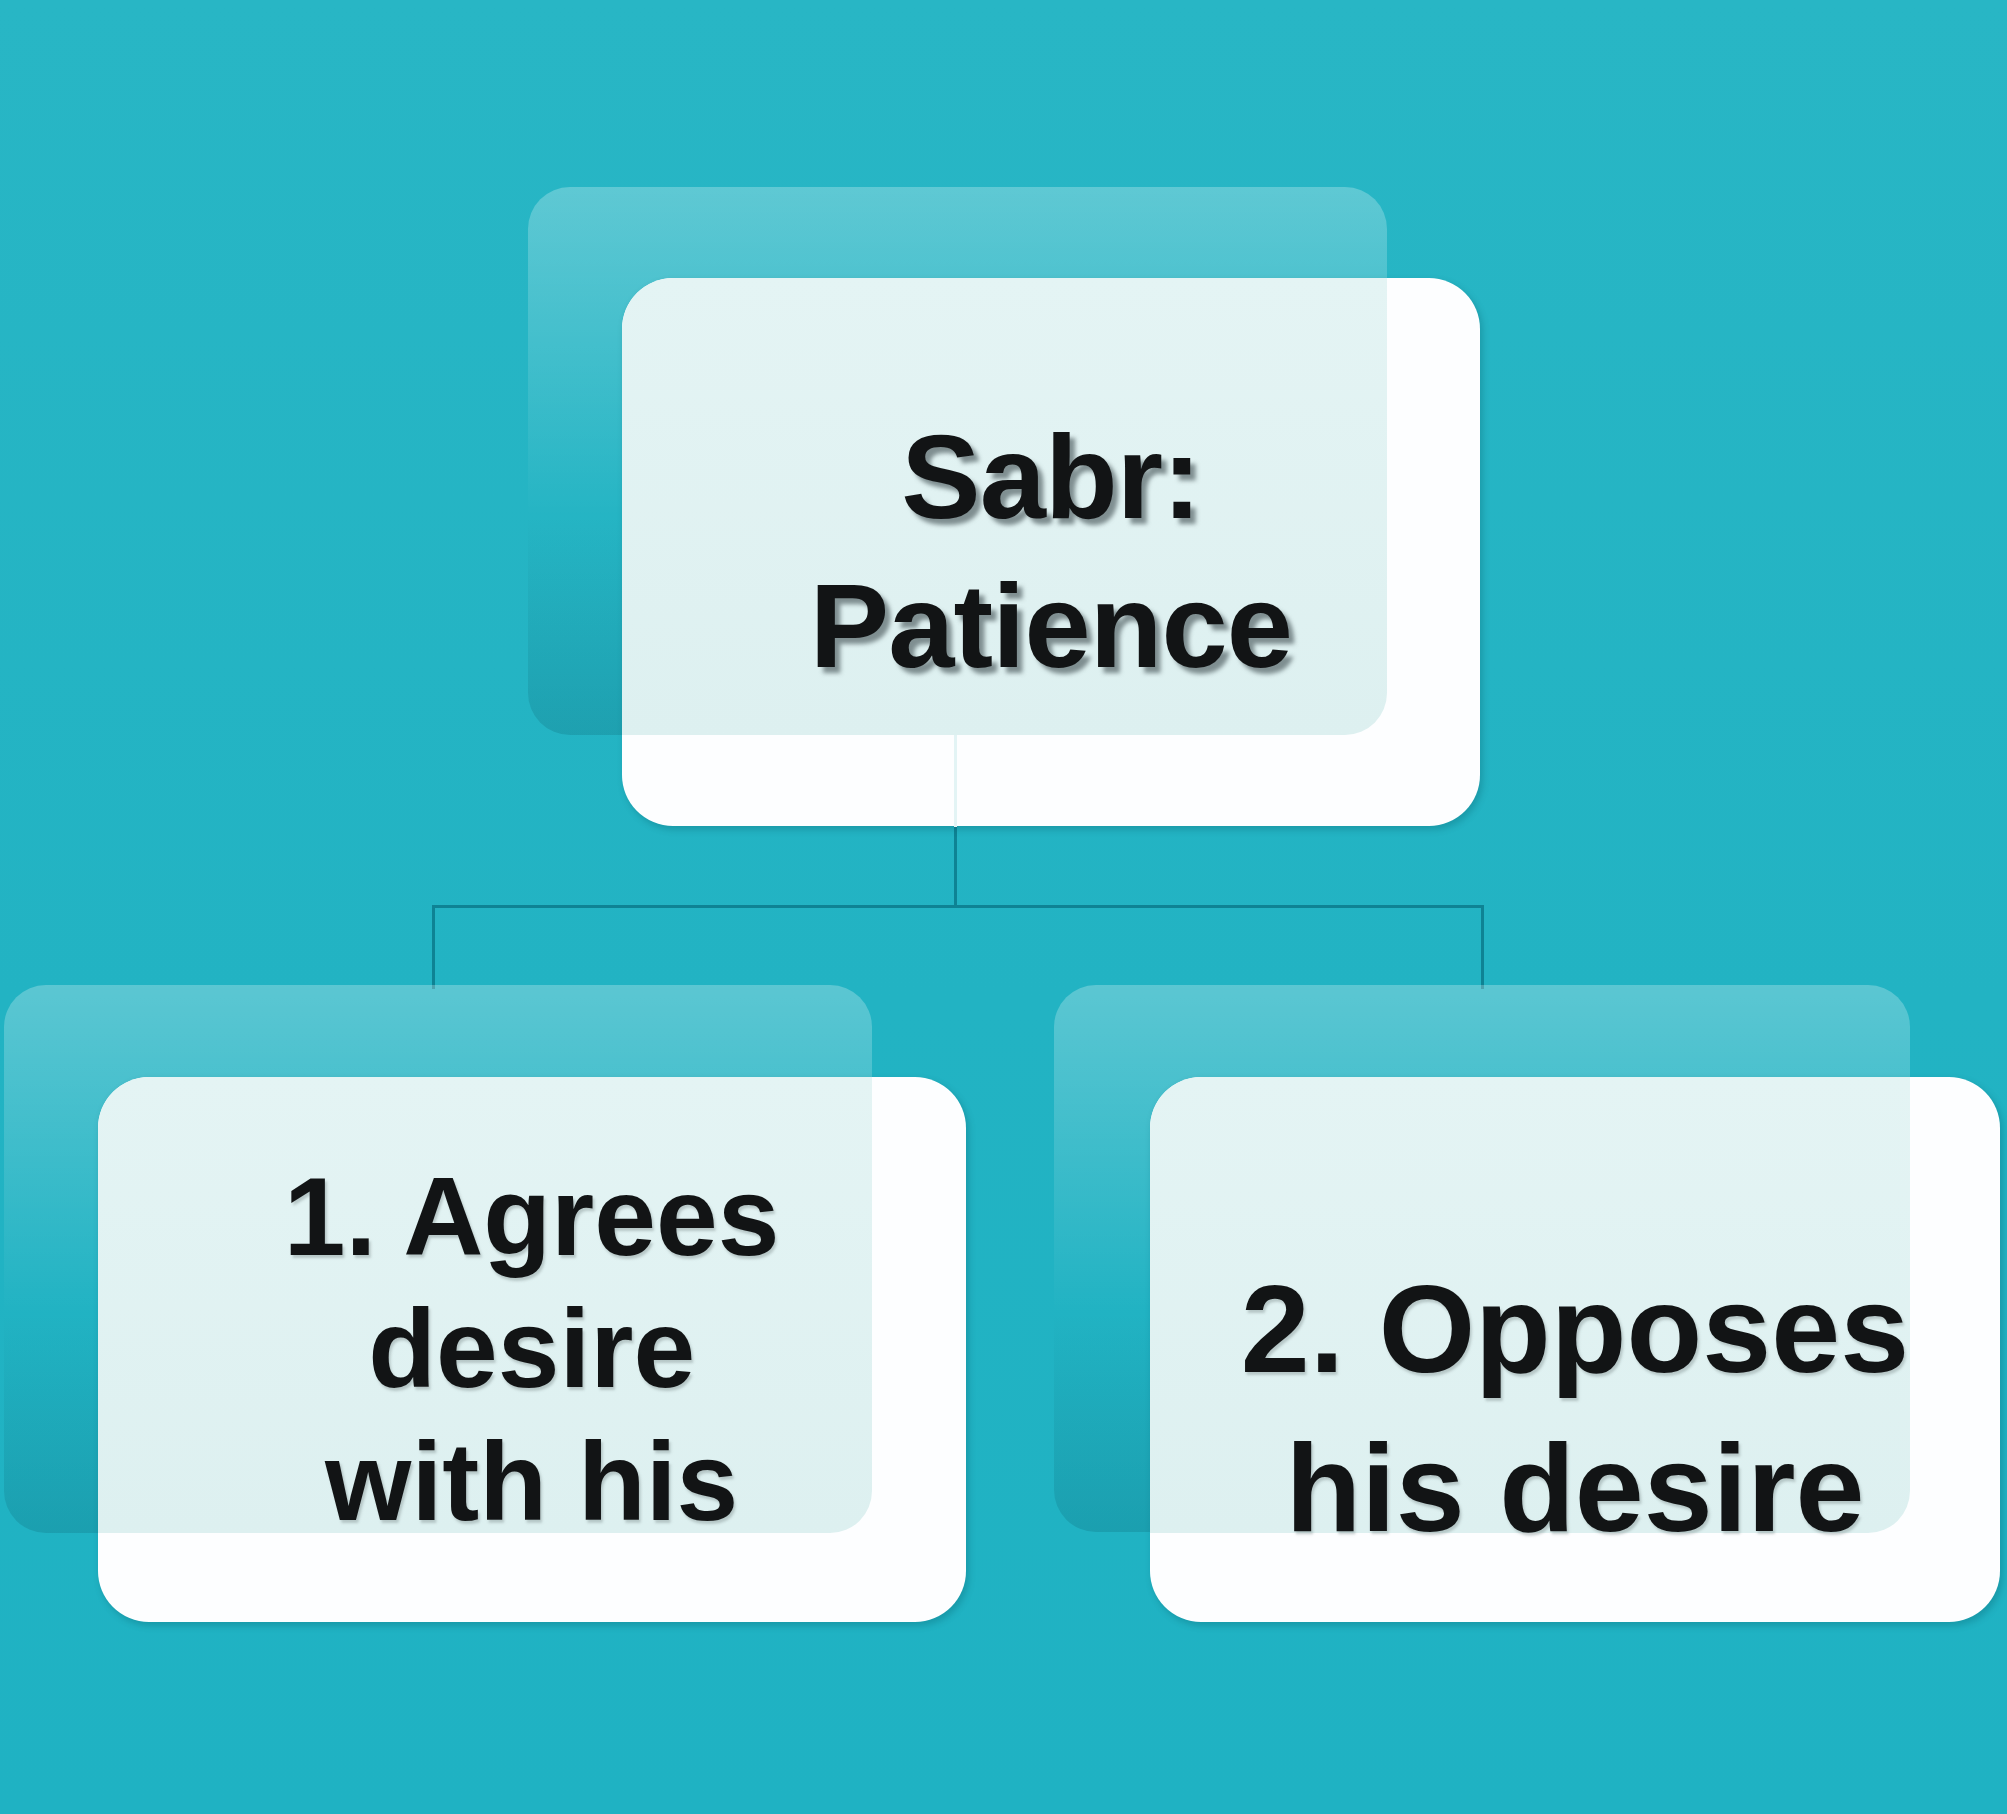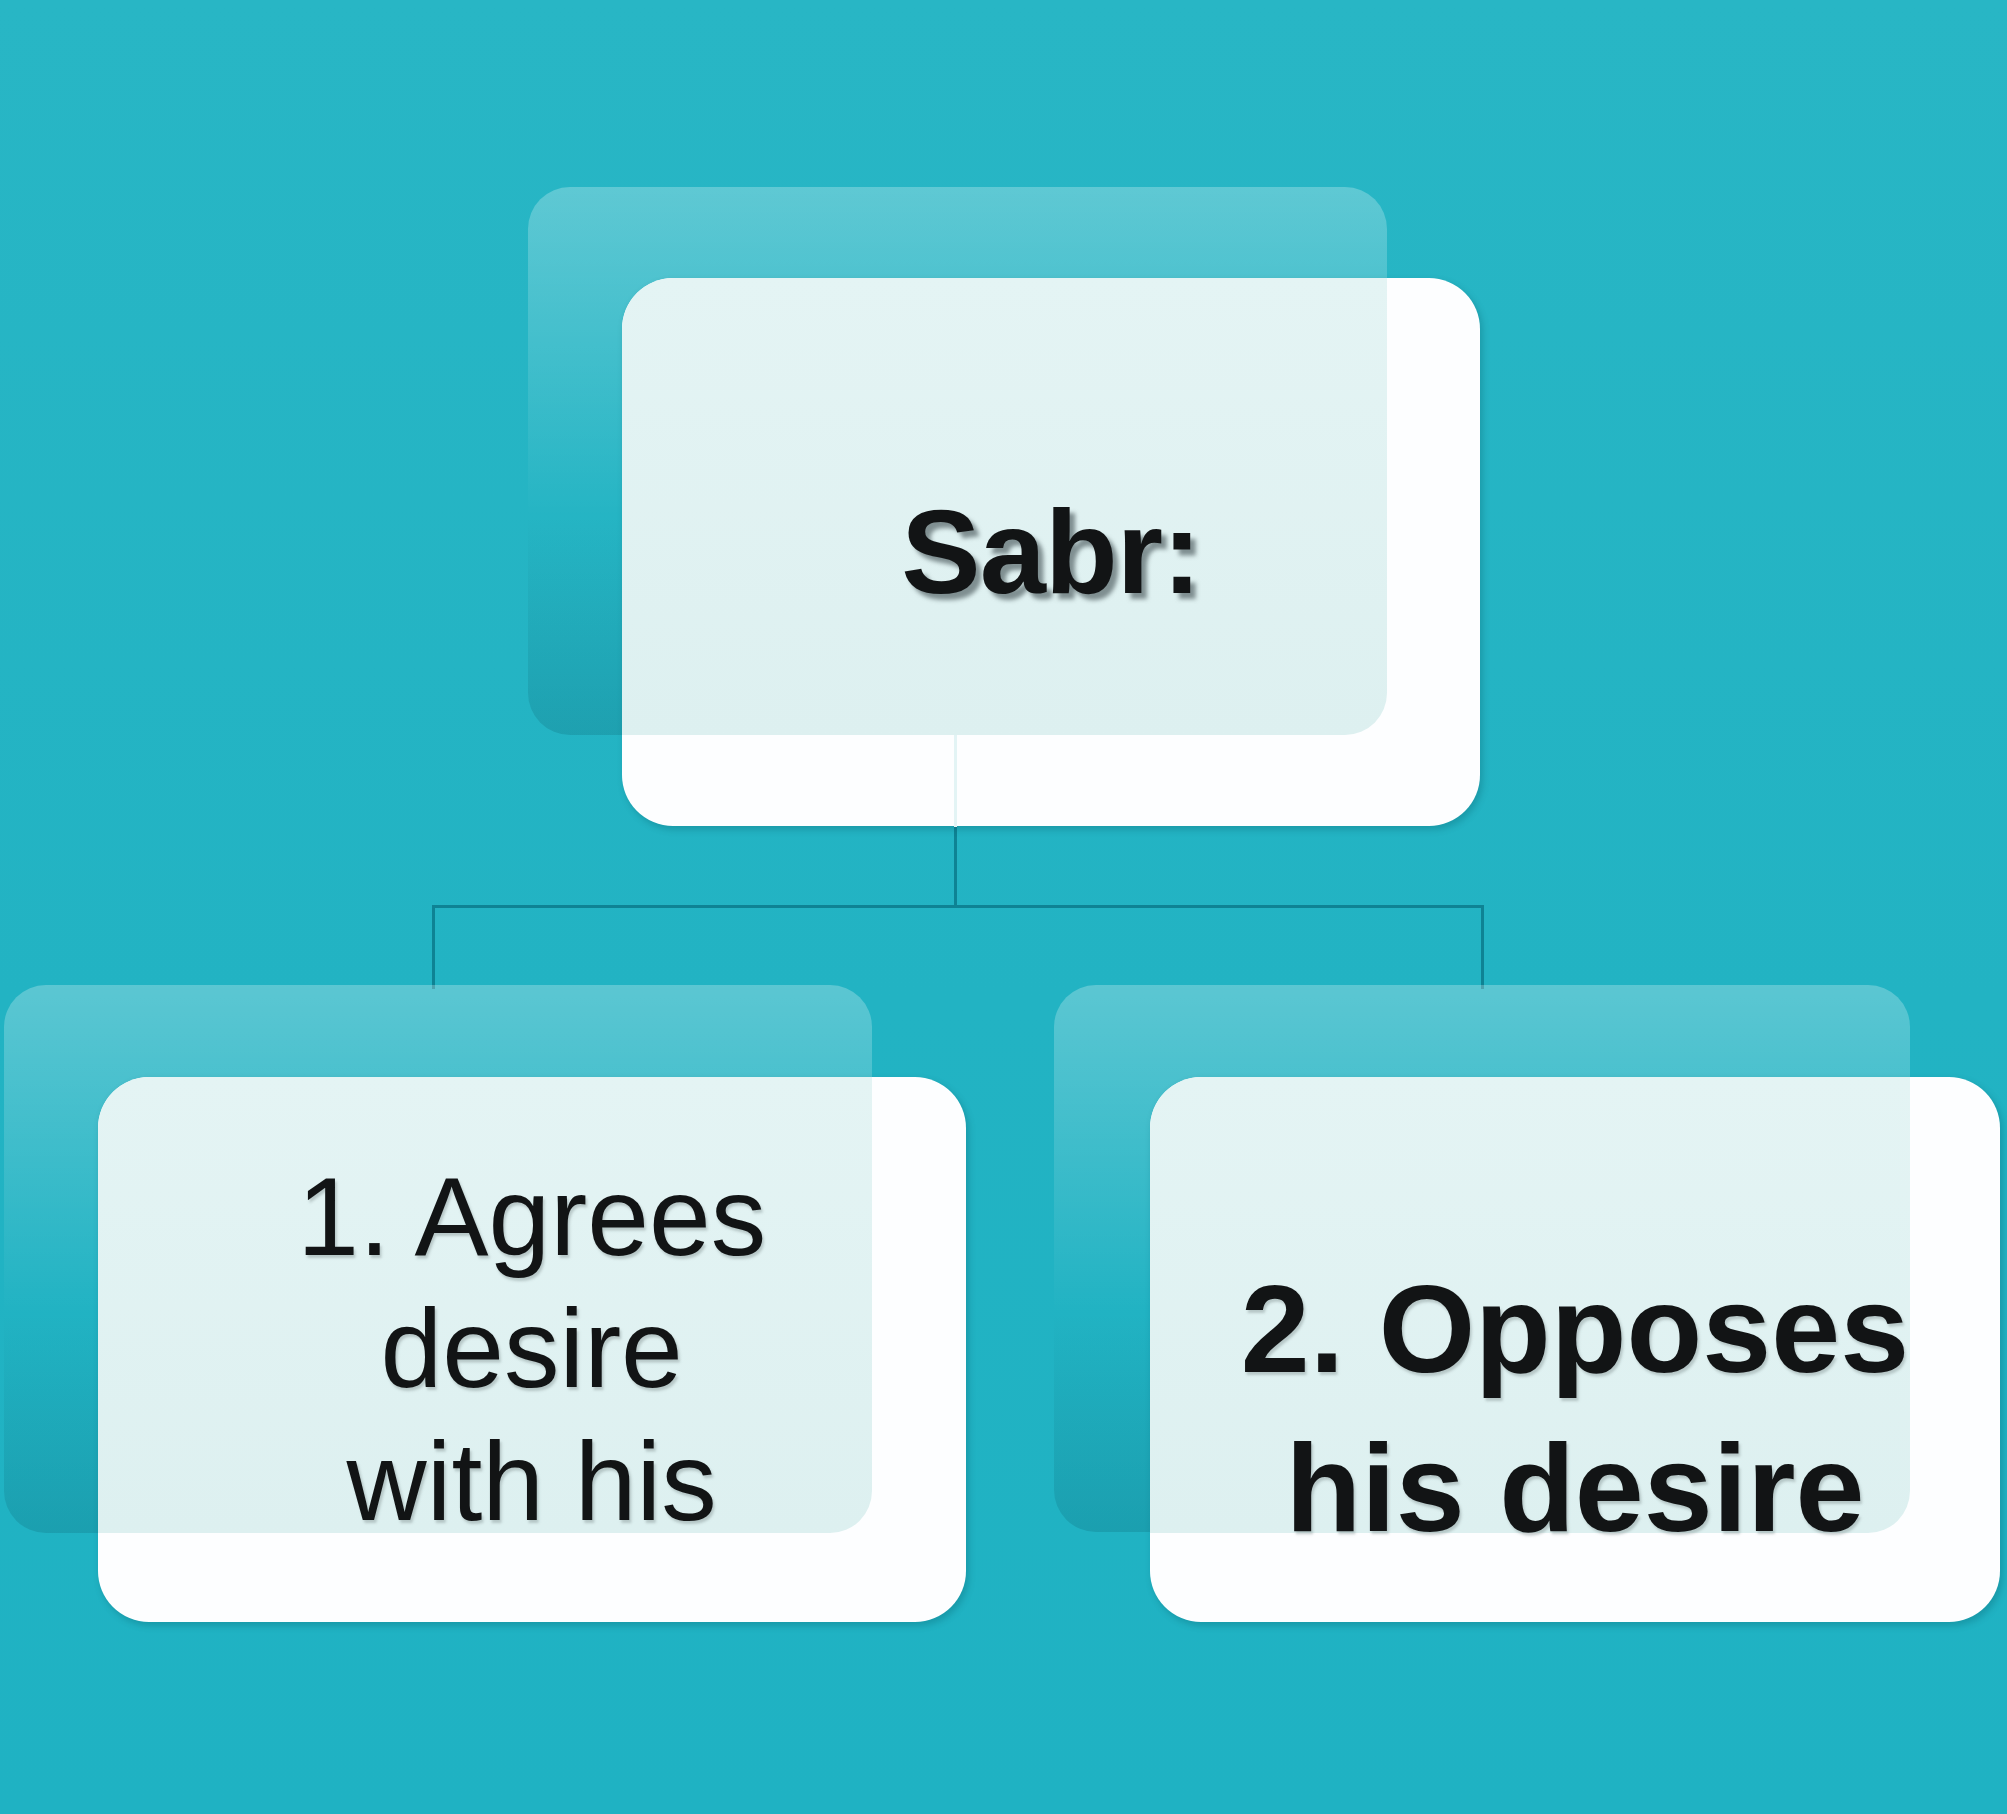--- a/index.html
+++ b/index.html
@@ -66,21 +66,21 @@
 
   .label.root-label {
     font-size: 119px;
     font-weight: bold;
     line-height: 1.25;
     text-shadow: 5.5px 6.4px 4.6px rgba(95,110,112,0.75);
     letter-spacing: -0.9px;
   }
   .label.child1-label {
     font-size: 111px;
-    font-weight: normal;
+    font-weight: bold;
     line-height: 1.19;
     text-shadow: 1.8px 2.7px 2.7px rgba(120,135,135,0.40);
     border-radius: 15px;
   }
   .label.child2-label {
     font-size: 124px;
     font-weight: bold;
     line-height: 1.28;
     text-shadow: 1.8px 2.7px 2.7px rgba(120,135,135,0.40);
   }
@@ -95,20 +95,21 @@
   <div class="connector v" style="left:432px; top:905px; height:84px;"></div>
   <div class="connector v" style="left:1481px; top:905px; height:84px;"></div>
 
   <div class="node" style="left:528px; top:187px; width:952px; height:640px;">
     <div class="backdrop" style="left:0; top:0; width:859px; height:548px;"></div>
     <div class="card" style="left:94px; top:91px; width:858px; height:548px;"></div>
     <div class="tint" style="left:94px; top:91px; width:765px; height:457px;"></div>
     <div class="stub" style="left:426px; top:548px; height:92px;"></div>
     <div class="label root-label" style="left:94px; top:91px; width:858px; height:548px;">
       <span>Sabr:</span>
+      <span>Patience</span>
     </div>
   </div>
 
   <div class="node" style="left:3.7px; top:985px; width:962px; height:637px;">
     <div class="backdrop" style="left:0; top:0; width:868px; height:548px;"></div>
     <div class="card" style="left:94px; top:92px; width:868px; height:545px;"></div>
     <div class="tint" style="left:94px; top:92px; width:774px; height:456px;"></div>
     <div class="label child1-label" style="left:94px; top:92px; width:868px; height:545px;">
       <span>1. Agrees</span>
       <span>desire</span>

